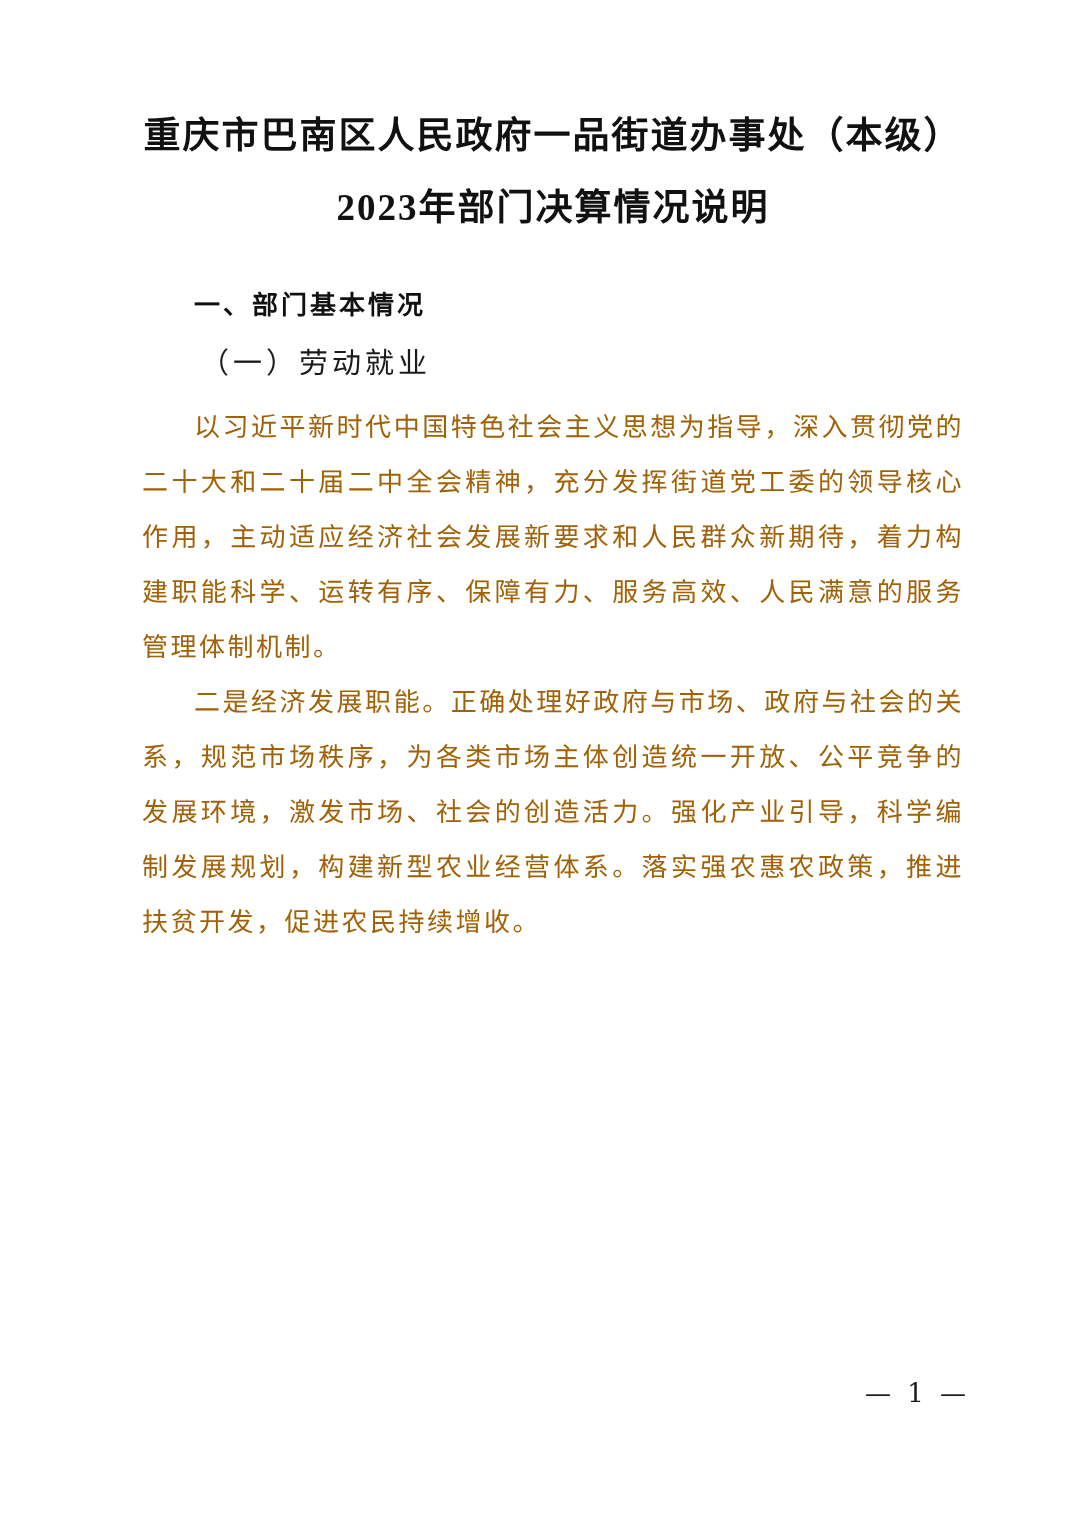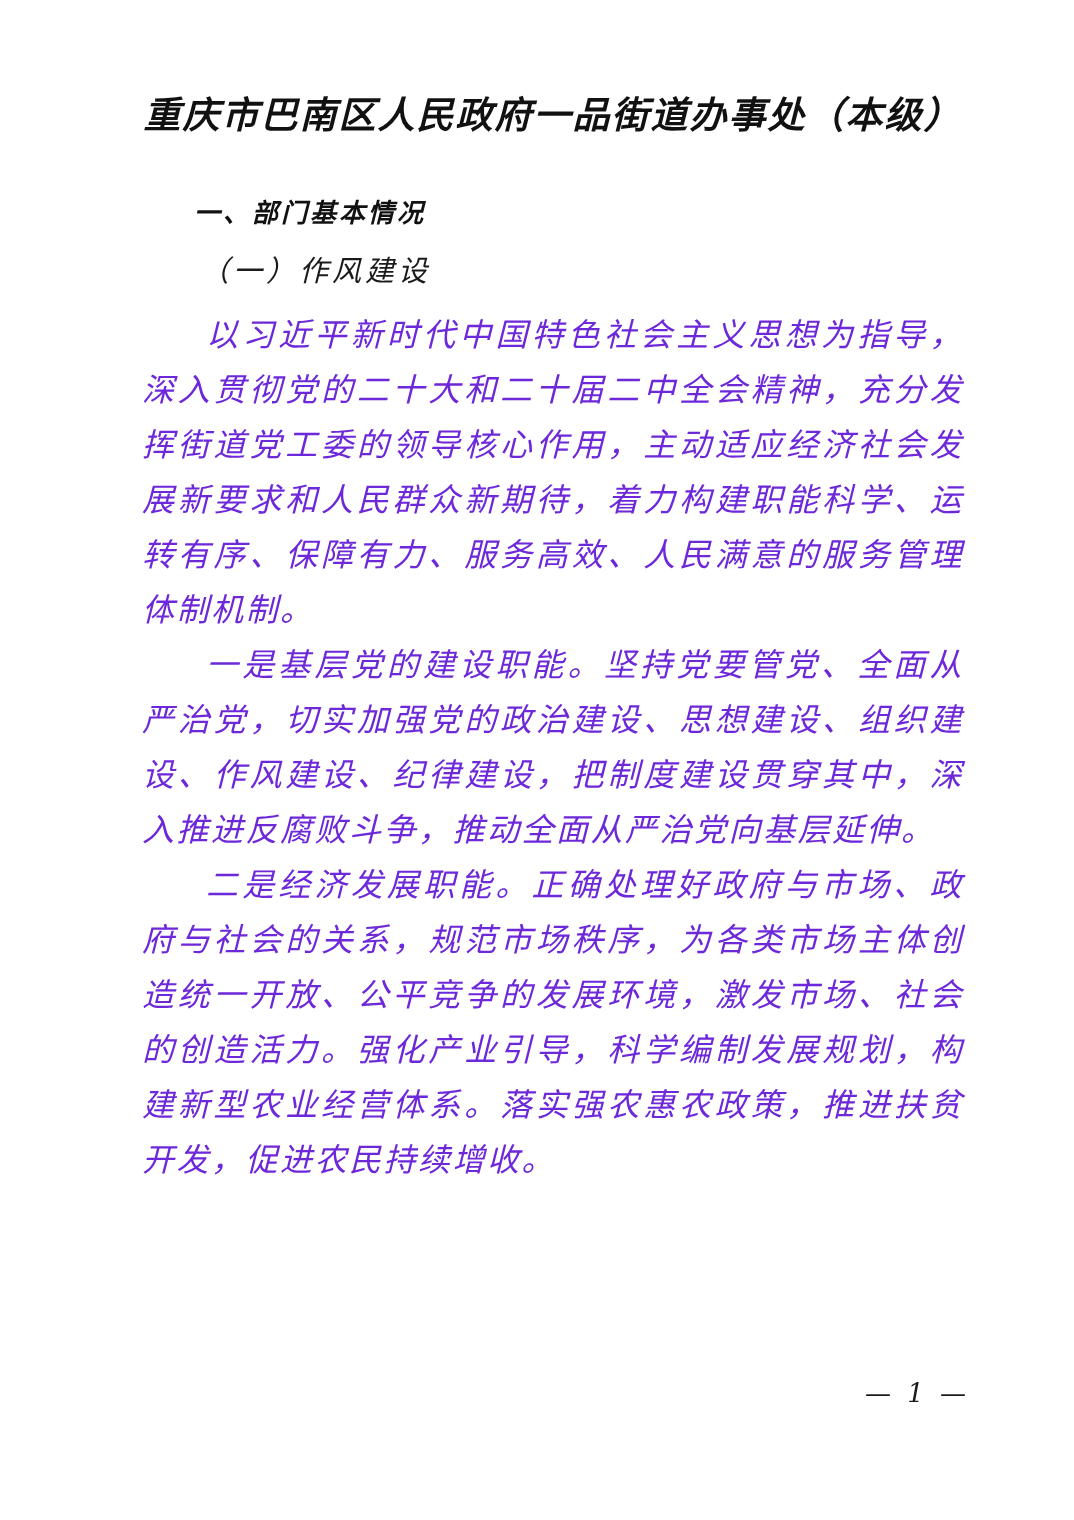--- a/index.html
+++ b/index.html
@@ -8,22 +8,21 @@
     width: 1074px;
     height: 1520px;
     overflow: hidden;
   }
   .page {
     position: relative;
     width: 1074px;
     height: 1520px;
     background: #ffffff;
     color: #1a1a1a;
-    padding: 80px 110px 0 142px;
-    font-style: italic;
+    padding: 100px 110px 0 142px;
   }
   .doc-title {
     text-align: center;
     font-family: "Liberation Serif", "DejaVu Serif", serif;
     font-weight: bold;
     font-size: 37px;
     line-height: 72px;
     letter-spacing: 2px;
     color: #111111;
   }
@@ -43,23 +42,23 @@
     font-weight: normal;
     font-size: 29px;
     line-height: 42px;
     letter-spacing: 4px;
     text-indent: 2em;
     color: #1a1a1a;
   }
   .doc-body {
     margin-top: 16px;
     font-family: "DejaVu Serif", "Liberation Serif", serif;
-    font-size: 32px;
+    font-size: 26px;
     line-height: 55px;
-    color: #6d28d9;
+    color: #a16207;
   }
   .doc-body p {
     text-indent: 2em;
     text-align: justify;
     text-justify: inter-ideograph;
     letter-spacing: 2.5px;
   }
   .page-footer {
     position: absolute;
     right: 104px;
@@ -70,27 +69,27 @@
     color: #1a1a1a;
   }
 </style>
 </head>
 <body>
 
 <div class="page">
 
   <h1 class="doc-title">
     <span>重庆市巴南区人民政府一品街道办事处（本级）</span><br>
+    <span>2023年部门决算情况说明</span>
   </h1>
 
   <h2 class="section-heading">一、部门基本情况</h2>
 
-  <h3 class="subsection-heading">（一）作风建设</h3>
+  <h3 class="subsection-heading">（一）劳动就业</h3>
 
   <div class="doc-body" id="doc-body">
       <p>以习近平新时代中国特色社会主义思想为指导，深入贯彻党的二十大和二十届二中全会精神，充分发挥街道党工委的领导核心作用，主动适应经济社会发展新要求和人民群众新期待，着力构建职能科学、运转有序、保障有力、服务高效、人民满意的服务管理体制机制。</p>
-      <p>一是基层党的建设职能。坚持党要管党、全面从严治党，切实加强党的政治建设、思想建设、组织建设、作风建设、纪律建设，把制度建设贯穿其中，深入推进反腐败斗争，推动全面从严治党向基层延伸。</p>
       <p>二是经济发展职能。正确处理好政府与市场、政府与社会的关系，规范市场秩序，为各类市场主体创造统一开放、公平竞争的发展环境，激发市场、社会的创造活力。强化产业引导，科学编制发展规划，构建新型农业经营体系。落实强农惠农政策，推进扶贫开发，促进农民持续增收。</p>
     </div>
 
   <div class="page-footer">— 1 —</div>
 
 </div>
 
 </body></html>

